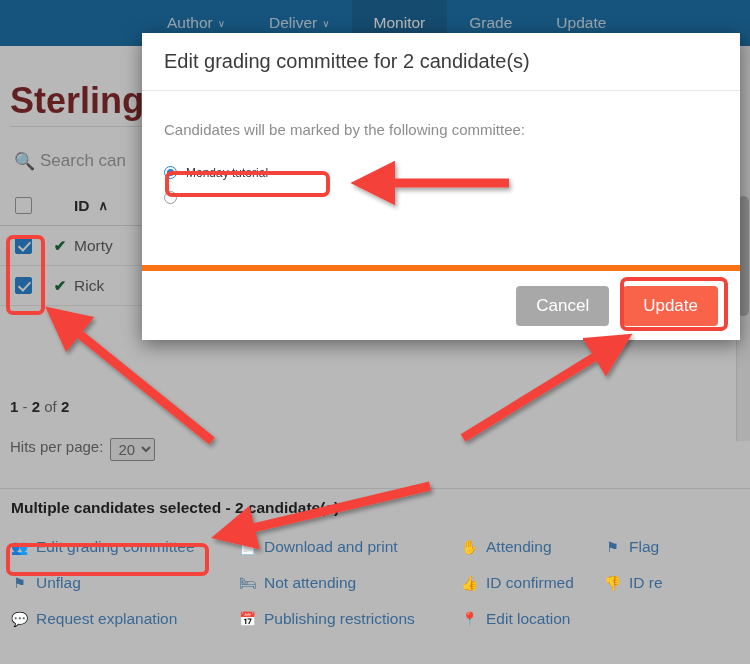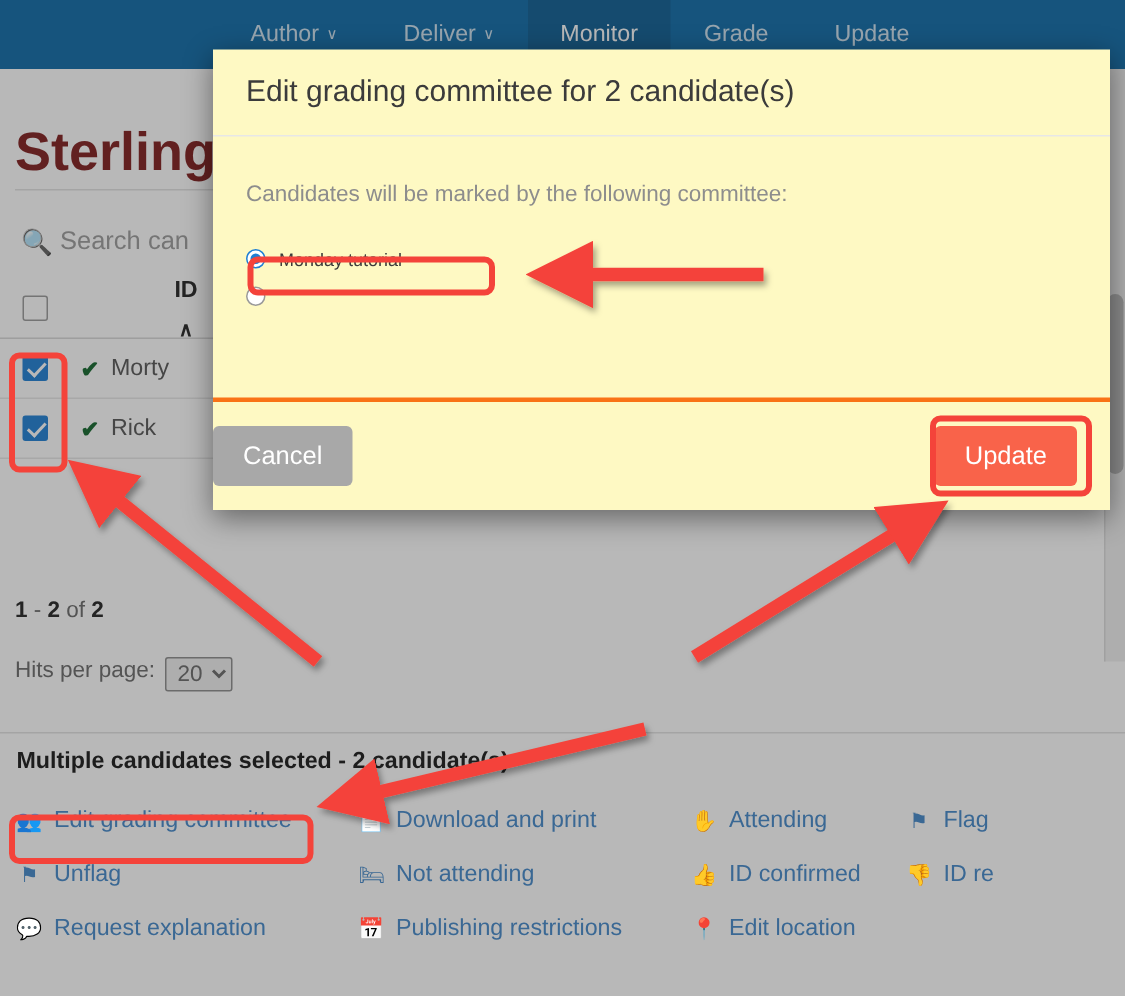--- a/index.html
+++ b/index.html
@@ -46,21 +46,21 @@
   .search-input::placeholder { color:#9b9b9b; }
 
   
   .tbl { position:absolute; left:0; top:140px; width:750px; }
   .trow { display:flex; align-items:center; height:40px;
           border-bottom:1px solid #e8e8e8; }
   .trow.head { height:40px; border-bottom:1px solid #d8d8d8; }
   .c-check { width:46px; display:flex; justify-content:center; align-items:center; }
   .c-ok    { width:28px; display:flex; justify-content:center; align-items:center;
              color:#12662c; font-size:15px; font-weight:bold;}
-  .c-id    { width:100px; font-size:15.5px; color:#555;flex-direction:column; }
+  .c-id    { width:100px; font-size:15.5px; color:#555; }
   .trow.head .c-id { font-weight:bold; color:#232323; display:flex;
                      align-items:center; gap:9px; }
   .sort-caret { font-size:13px; font-weight:bold; }
   .c-rest  { flex:1; font-size:15.5px; color:#555; }
 
   .cb {
     width:17px; height:17px; border:1px solid #9a9a9a; background:#fff;
     border-radius:2px; display:block;
   }
   .cb.checked {
@@ -112,38 +112,38 @@
   .ap-link {
     height:36px; display:flex; align-items:center; gap:8px;
     color:#3a6894; font-size:15.5px; white-space:nowrap; cursor:pointer;
   }
   .ap-ico { width:17px; text-align:center; font-size:14px; color:#3a6894;
             display:inline-block; }
 
   
   .modal {
     position:absolute; left:142px; top:33px; width:598px; height:307px;
-    background:#fef9c3; box-shadow:0 5px 18px rgba(0,0,0,0.45);
+    background:#ffffff; box-shadow:0 5px 18px rgba(0,0,0,0.45);
   }
   .modal-head { height:58px; display:flex; align-items:center;
                 padding:0 22px; border-bottom:1px solid #e7e7e7; }
   .modal-title { font-size:20px; color:#3b3b3b; }
   .modal-body { padding:30px 22px 0 22px; }
   .modal-desc { font-size:15px; color:#8d8d8d; margin-bottom:22px; }
   .radio-row { display:flex; align-items:center; gap:9px; height:25px; }
   .radio-label { font-size:12px; color:#3b3b3b; }
   .rd { width:13px; height:13px; border-radius:50%; border:1px solid #9a9a9a;
         background:#fff; display:inline-block; position:relative; }
   .rd.on { border-color:#1e7fd4; }
   .rd.on::after { content:""; position:absolute; left:2px; top:2px;
                   width:7px; height:7px; border-radius:50%; background:#1e7fd4; }
   .modal-foot {
     position:absolute; left:0; bottom:0; width:598px; height:75px;
-    border-top:3px solid #f97316; display:flex; align-items:center;
-    justify-content:space-between; padding-right:22px; gap:14px;
+    border-top:6px solid #f97316; display:flex; align-items:center;
+    justify-content:flex-end; padding-right:22px; gap:14px;
   }
   .btn { border:none; border-radius:4px; font-size:17px; color:#fff;
          padding:10px 20px; font-family:"Liberation Sans", sans-serif;
          cursor:pointer; }
   .btn-cancel { background:#a8a8a8; }
   .btn-update { background:#f9634a; }
 
   
   .anno { position:absolute; border:4px solid #f4433a; border-radius:7px;
           pointer-events:none; }

